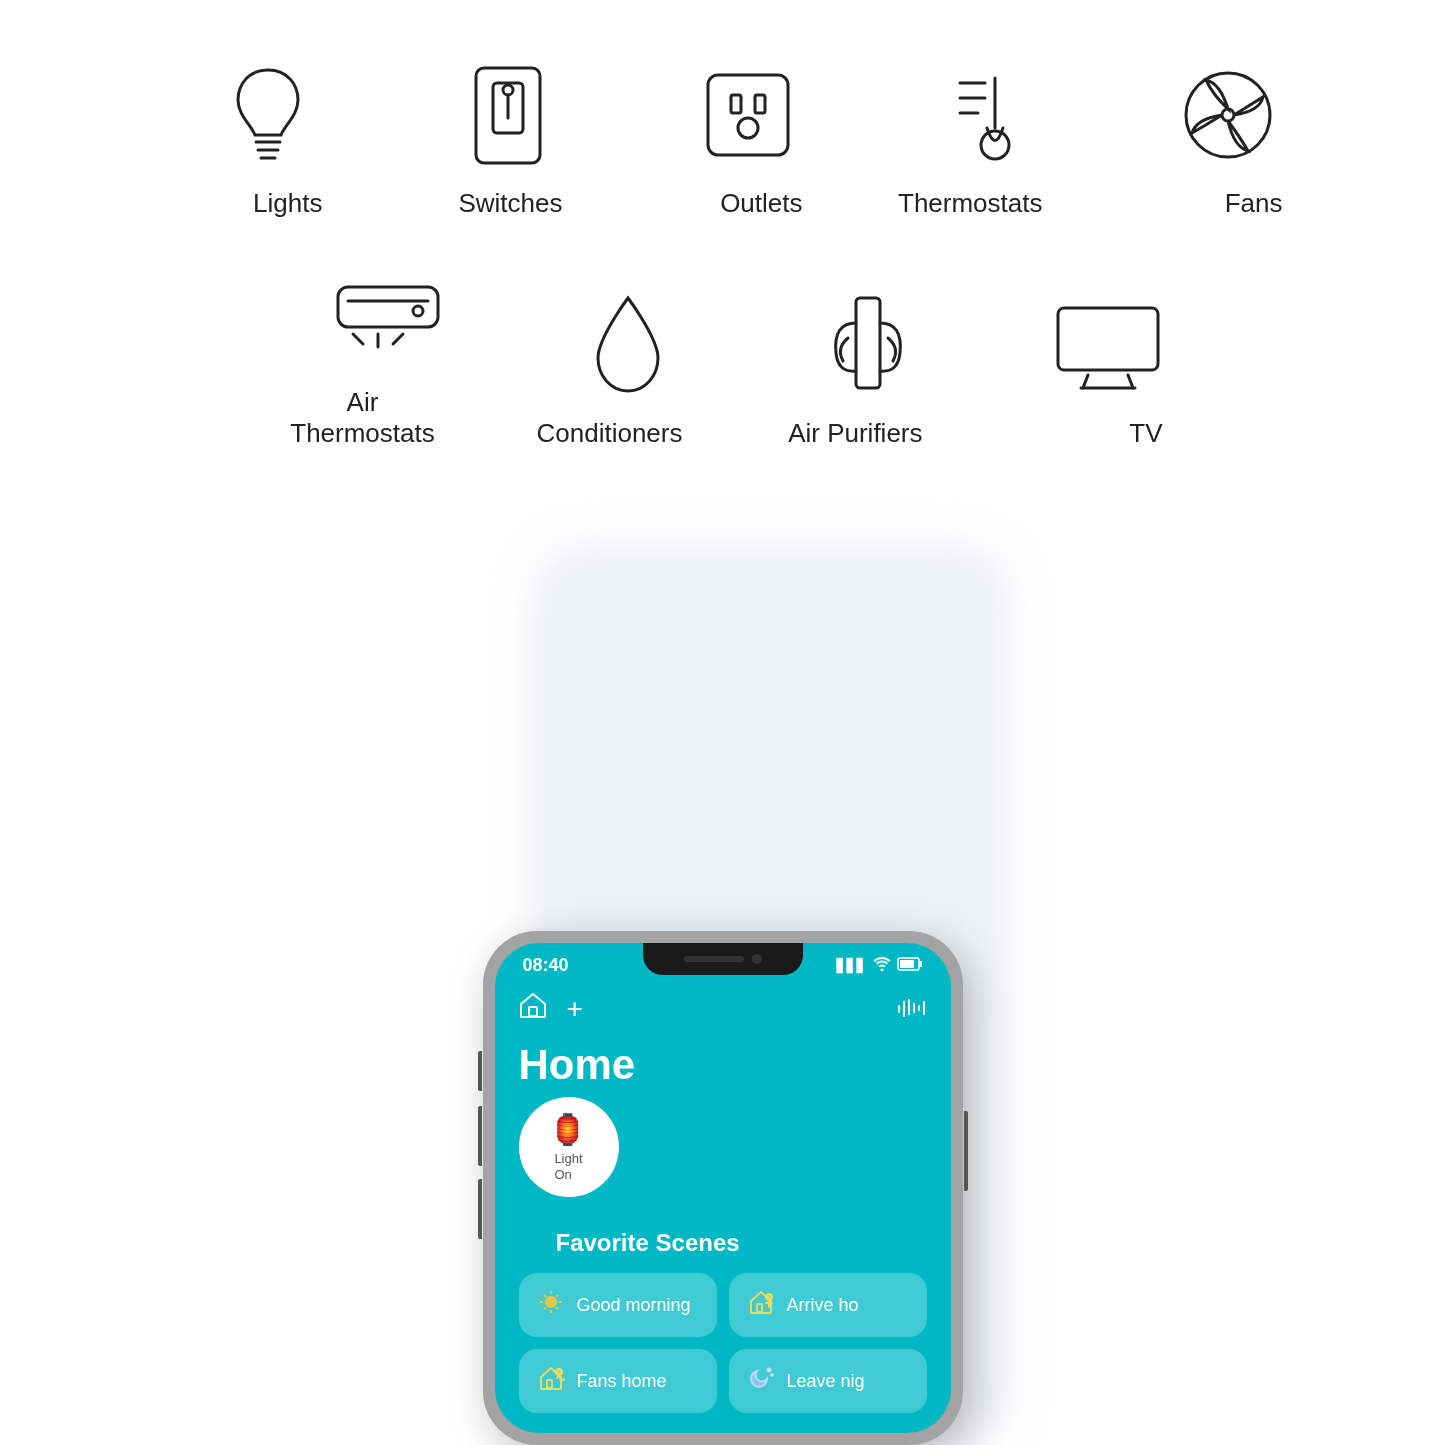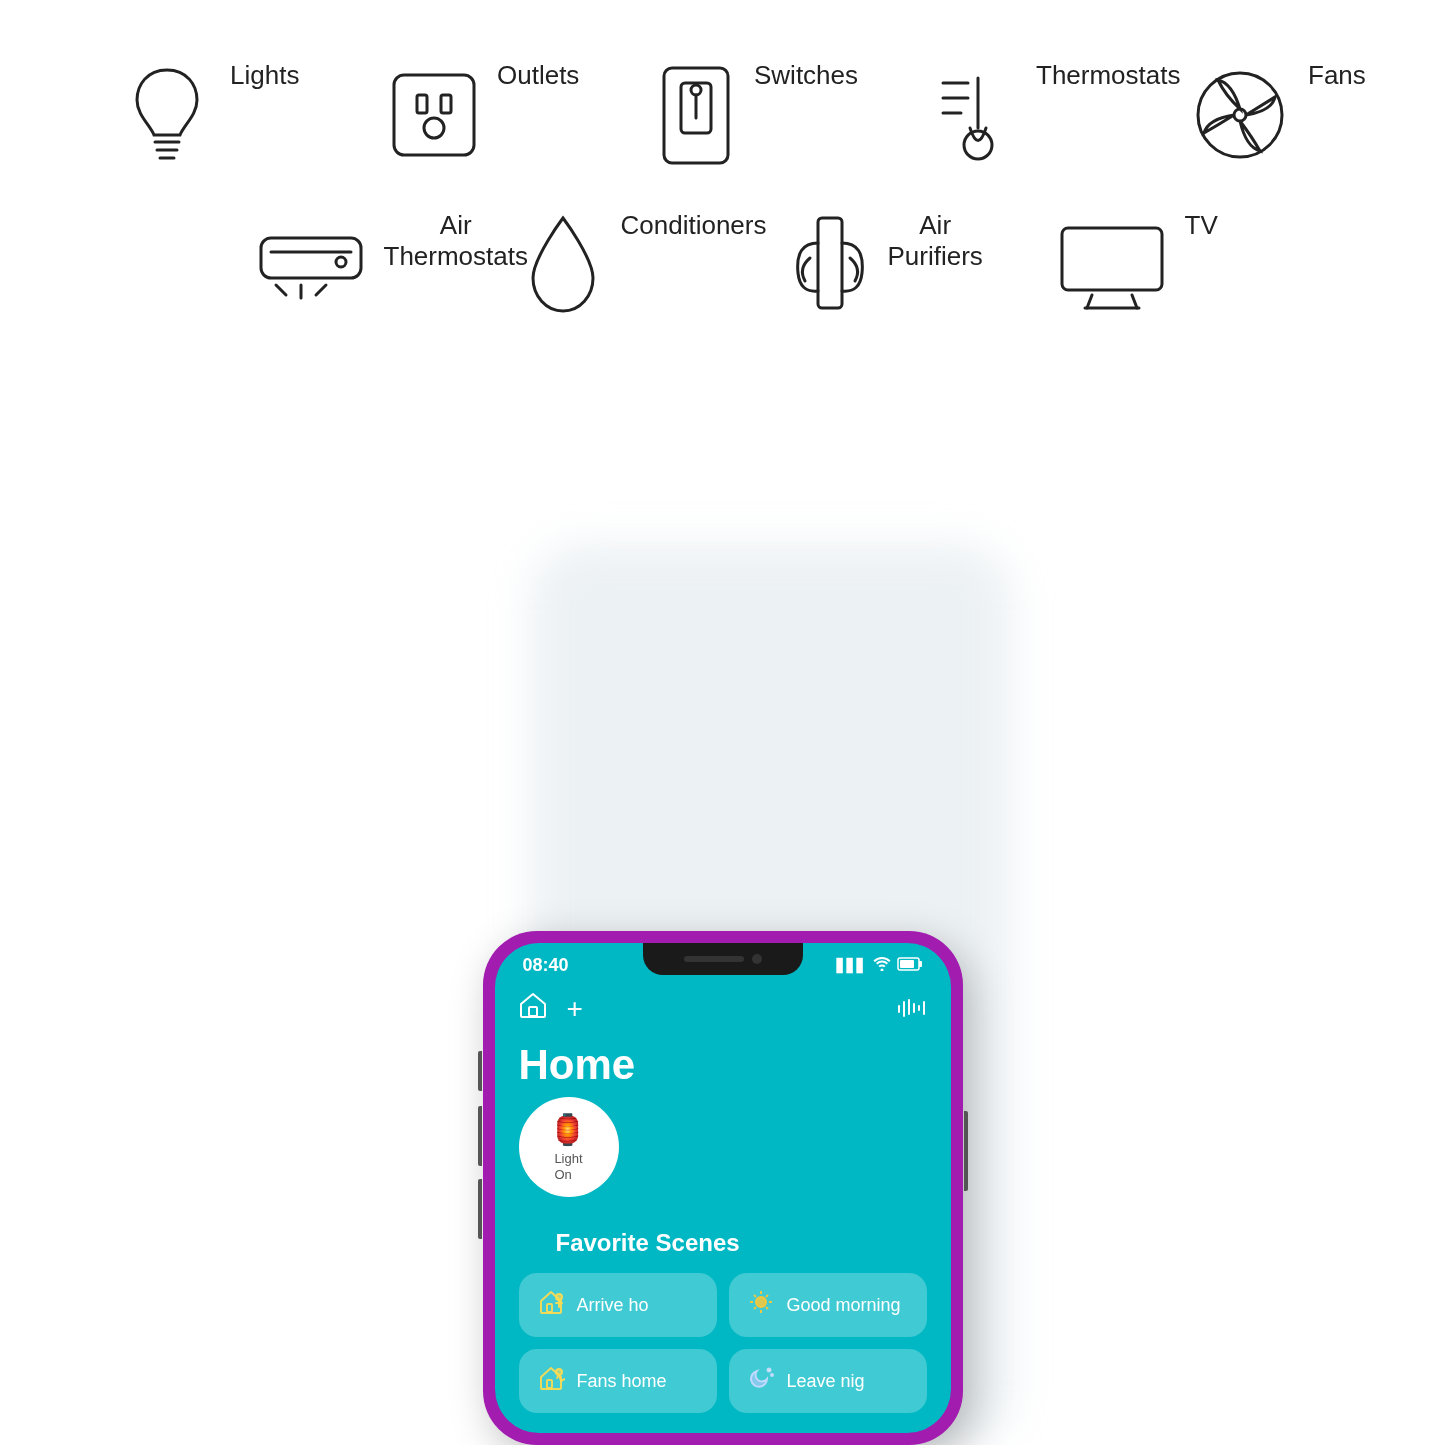--- a/index.html
+++ b/index.html
@@ -23,25 +23,24 @@
 
     .icons-row {
       display: flex;
       justify-content: center;
       gap: 80px;
       align-items: flex-end;
     }
 
     .icon-item {
       display: flex;
-      flex-direction: row;
-      align-items: flex-start;
+      flex-direction: column;
+      align-items: flex-end;
       gap: 18px;
       width: 160px;
-      margin-left: 27px;
     }
 
     .icon-item .icon-svg {
       width: 110px;
       height: 110px;
       display: flex;
       align-items: center;
       justify-content: center;
     }
 
@@ -56,21 +55,21 @@
     
     .phone-container {
       position: absolute;
       bottom: 0;
       left: 50%;
       transform: translateX(-50%);
       width: 480px;
     }
 
     .phone-outer {
-      background: #a21caf;
+      background: #a3a3a3;
       border-radius: 54px;
       padding: 12px;
       box-shadow: 8px 12px 40px rgba(0,0,0,0.25);
       position: relative;
     }
 
     .phone-inner {
       background: #00b8c4;
       border-radius: 44px;
       overflow: hidden;
@@ -305,40 +304,40 @@
           <line x1="33" y1="82" x2="57" y2="82"></line>
           <line x1="35" y1="90" x2="55" y2="90"></line>
           <line x1="38" y1="98" x2="52" y2="98"></line>
         </svg>
       </div>
       <span class="icon-label">Lights</span>
     </div>
 
     <div class="icon-item">
       <div class="icon-svg">
+        <svg width="80" height="105" viewBox="0 0 80 105" fill="none" stroke="#222" stroke-width="3" stroke-linecap="round" stroke-linejoin="round">
+          <rect x="8" y="5" width="64" height="95" rx="8"></rect>
+          <rect x="25" y="20" width="30" height="50" rx="4"></rect>
+          <circle cx="40" cy="27" r="5"></circle>
+          <line x1="40" y1="32" x2="40" y2="55"></line>
+        </svg>
+      </div>
+      <span class="icon-label">Switches</span>
+    </div>
+
+    <div class="icon-item">
+      <div class="icon-svg">
         <svg width="90" height="90" viewBox="0 0 90 90" fill="none" stroke="#222" stroke-width="3" stroke-linecap="round" stroke-linejoin="round">
           <rect x="5" y="5" width="80" height="80" rx="10"></rect>
           <rect x="28" y="25" width="10" height="18" rx="2"></rect>
           <rect x="52" y="25" width="10" height="18" rx="2"></rect>
           <circle cx="45" cy="58" r="10"></circle>
         </svg>
       </div>
       <span class="icon-label">Outlets</span>
-    </div>
-
-    <div class="icon-item">
-      <div class="icon-svg">
-        <svg width="80" height="105" viewBox="0 0 80 105" fill="none" stroke="#222" stroke-width="3" stroke-linecap="round" stroke-linejoin="round">
-          <rect x="8" y="5" width="64" height="95" rx="8"></rect>
-          <rect x="25" y="20" width="30" height="50" rx="4"></rect>
-          <circle cx="40" cy="27" r="5"></circle>
-          <line x1="40" y1="32" x2="40" y2="55"></line>
-        </svg>
-      </div>
-      <span class="icon-label">Switches</span>
     </div>
 
     <div class="icon-item">
       <div class="icon-svg">
         <svg width="95" height="105" viewBox="0 0 95 105" fill="none" stroke="#222" stroke-width="3" stroke-linecap="round">
           <line x1="20" y1="20" x2="45" y2="20"></line>
           <line x1="20" y1="35" x2="45" y2="35"></line>
           <line x1="20" y1="50" x2="38" y2="50"></line>
           <line x1="55" y1="15" x2="55" y2="65"></line>
           <path d="M47 65 Q55 90 63 65" fill="none"></path>
@@ -485,45 +484,45 @@
               <div>Light</div>
               <div>On</div>
             </div>
           </div>
         </div>
 
         <div class="scenes-title">Favorite Scenes</div>
         <div class="scenes-grid">
           <div class="scene-card">
             <span class="scene-icon">
-              <svg width="28" height="26" viewBox="0 0 28 26" fill="none" stroke="rgba(255,220,80,0.9)" stroke-width="2" stroke-linecap="round" stroke-linejoin="round">
-                <path d="M4 12L14 3l10 9v11a1 1 0 01-1 1H5a1 1 0 01-1-1V12z"></path>
-                <rect x="10" y="15" width="5" height="8" rx="1"></rect>
-                <circle cx="22" cy="8" r="3" fill="rgba(255,220,80,0.6)"></circle>
-                <line x1="22" y1="11" x2="22" y2="18"></line>
-                <line x1="19" y1="14" x2="25" y2="14"></line>
-              </svg>
-            </span>
-            <span class="scene-label">Arrive ho</span>
-          </div>
-          <div class="scene-card">
-            <span class="scene-icon">
               <svg width="28" height="26" viewBox="0 0 28 26" fill="none" stroke="rgba(255,200,50,0.9)" stroke-width="2">
                 <circle cx="14" cy="13" r="5" fill="rgba(255,200,50,0.8)"></circle>
                 <line x1="14" y1="2" x2="14" y2="5"></line>
                 <line x1="14" y1="21" x2="14" y2="24"></line>
                 <line x1="3" y1="13" x2="6" y2="13"></line>
                 <line x1="22" y1="13" x2="25" y2="13"></line>
                 <line x1="7" y1="6" x2="9" y2="8"></line>
                 <line x1="19" y1="18" x2="21" y2="20"></line>
                 <line x1="21" y1="6" x2="19" y2="8"></line>
                 <line x1="9" y1="18" x2="7" y2="20"></line>
               </svg>
             </span>
             <span class="scene-label">Good morning</span>
+          </div>
+          <div class="scene-card">
+            <span class="scene-icon">
+              <svg width="28" height="26" viewBox="0 0 28 26" fill="none" stroke="rgba(255,220,80,0.9)" stroke-width="2" stroke-linecap="round" stroke-linejoin="round">
+                <path d="M4 12L14 3l10 9v11a1 1 0 01-1 1H5a1 1 0 01-1-1V12z"></path>
+                <rect x="10" y="15" width="5" height="8" rx="1"></rect>
+                <circle cx="22" cy="8" r="3" fill="rgba(255,220,80,0.6)"></circle>
+                <line x1="22" y1="11" x2="22" y2="18"></line>
+                <line x1="19" y1="14" x2="25" y2="14"></line>
+              </svg>
+            </span>
+            <span class="scene-label">Arrive ho</span>
           </div>
           <div class="scene-card">
             <span class="scene-icon">
               <svg width="28" height="26" viewBox="0 0 28 26" fill="none" stroke="rgba(255,220,80,0.9)" stroke-width="2" stroke-linecap="round" stroke-linejoin="round">
                 <path d="M4 12L14 3l10 9v11a1 1 0 01-1 1H5a1 1 0 01-1-1V12z"></path>
                 <rect x="10" y="15" width="5" height="8" rx="1"></rect>
                 <circle cx="22" cy="7" r="3" fill="rgba(255,220,80,0.6)"></circle>
                 <path d="M22 10 L24 16 L28 14"></path>
                 <path d="M20 13 L22 10"></path>
               </svg>

